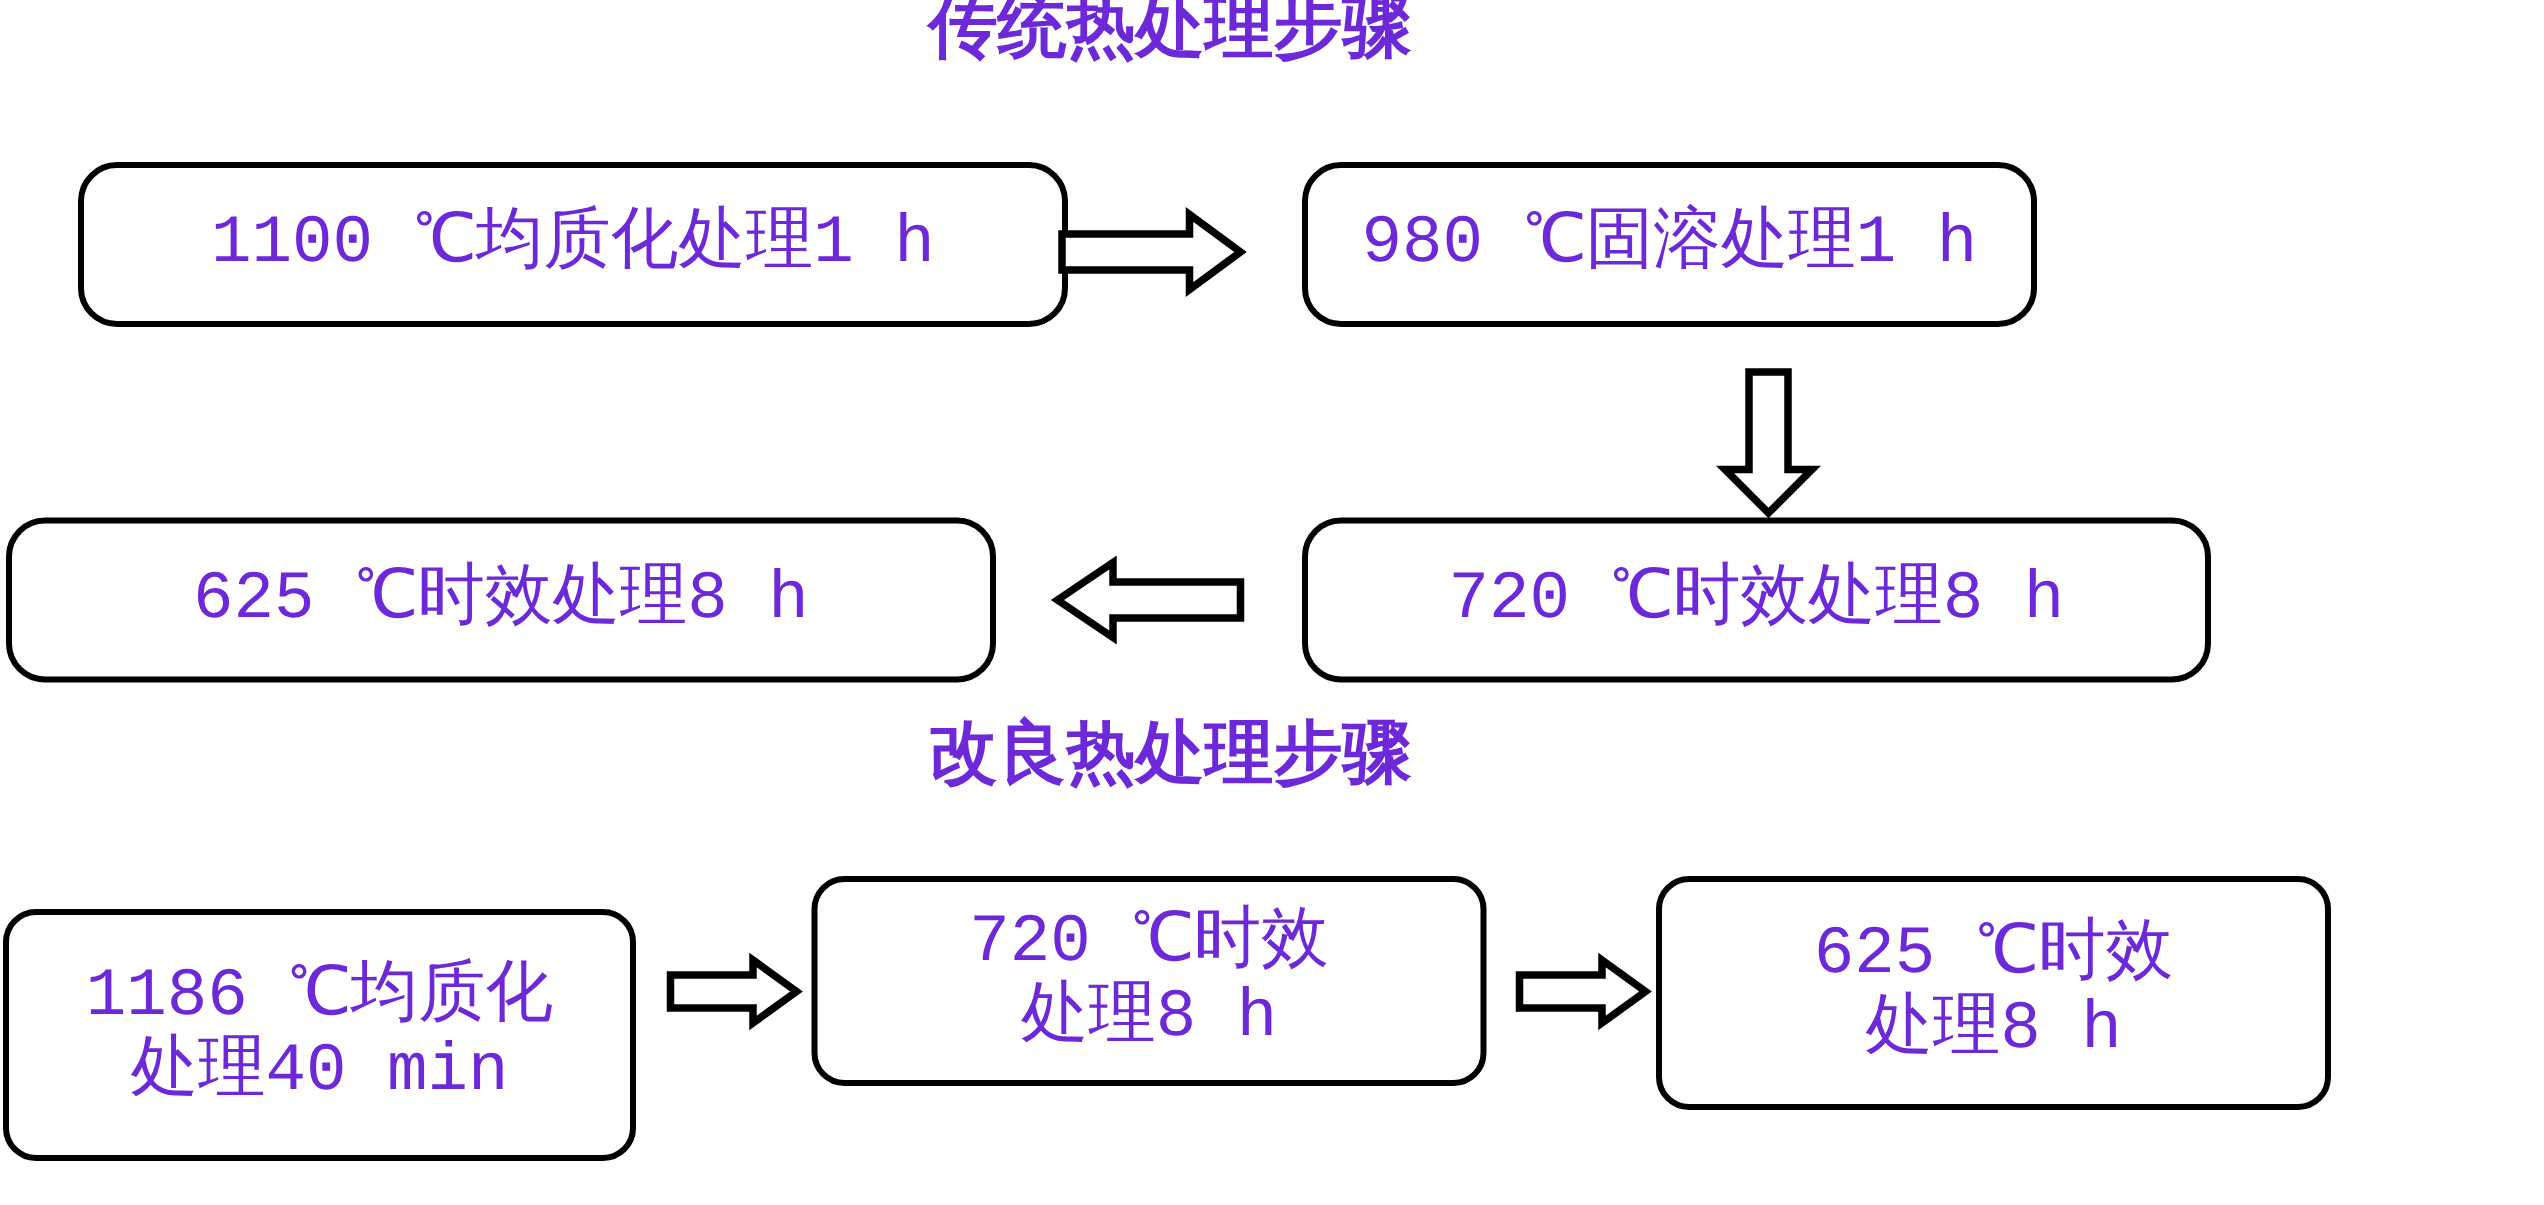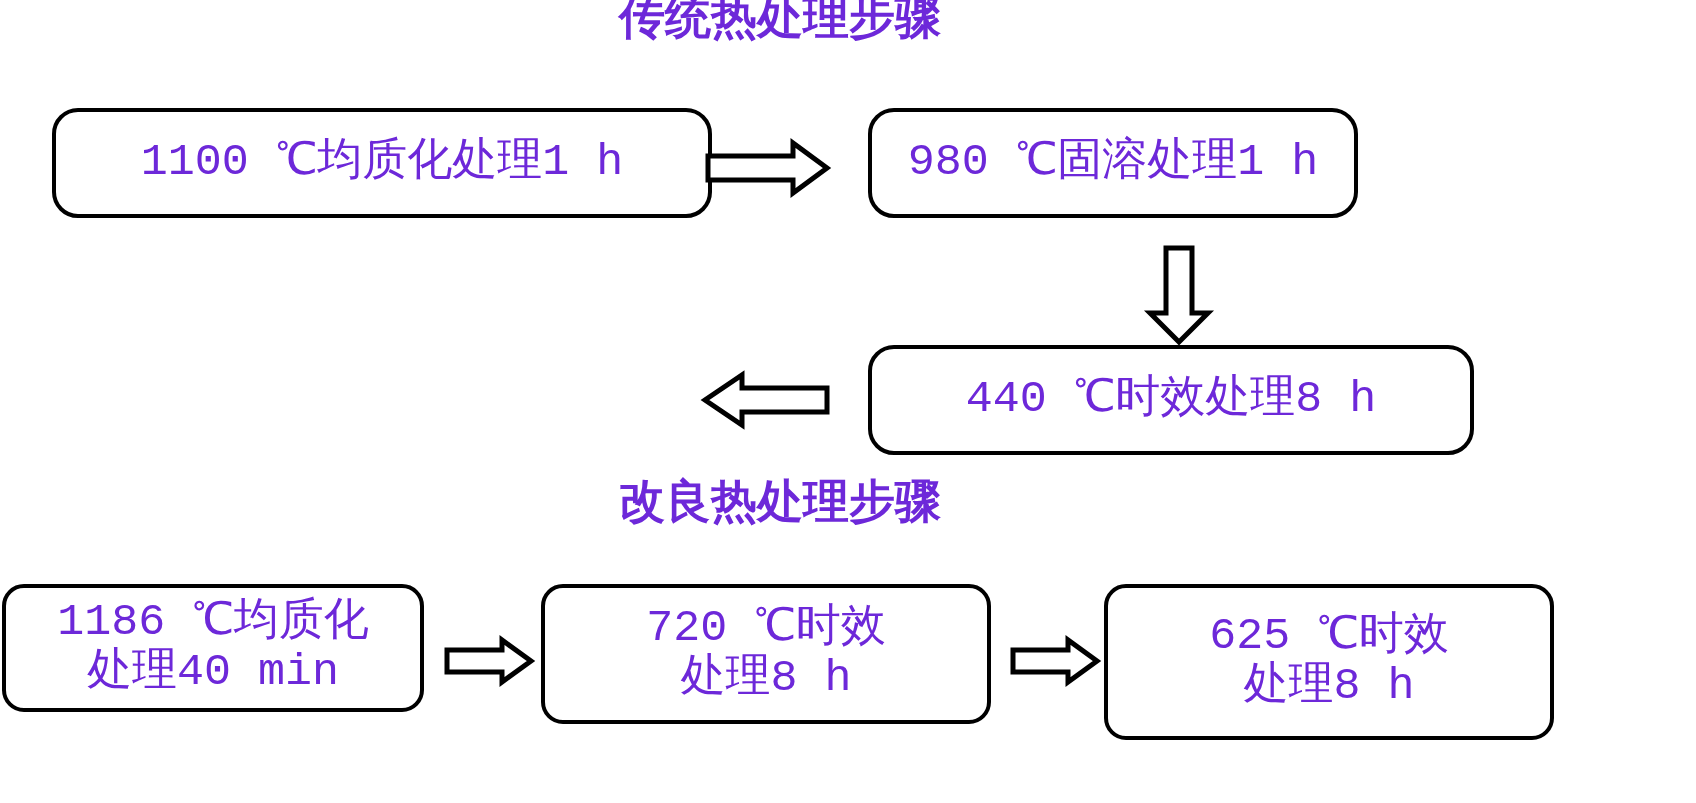--- a/index.html
+++ b/index.html
@@ -72,32 +72,33 @@
   </div>
 
   <div class="node" style="left:868px; top:108px; width:490px; height:110px;">980 ℃固溶处理1 h</div>
 
   <div class="arrow" style="left:1145px; top:245px;">
     <svg width="68" height="100" viewBox="0 0 68 100" aria-hidden="true">
       <polygon points="21,3 47,3 47,68 63,68 34,97 5,68 21,68"></polygon>
     </svg>
   </div>
 
+  <div class="node" style="left:4px; top:345px; width:660px; height:110px;">625 ℃时效处理8 h</div>
 
   <div class="arrow" style="left:700px; top:372px;">
     <svg width="130" height="56" viewBox="0 0 130 56" aria-hidden="true">
       <polygon points="127,16 42,16 42,3 5,28 42,53 42,40 127,40"></polygon>
     </svg>
   </div>
 
-  <div class="node" style="left:868px; top:345px; width:606px; height:110px;">440 ℃时效处理8 h</div>
+  <div class="node" style="left:868px; top:345px; width:606px; height:110px;">720 ℃时效处理8 h</div>
 
   <div class="section-title" style="left:0px; top:482px; width:1560px;">改良热处理步骤</div>
 
-  <div class="node" style="left:2px; top:584px; width:422px; height:128px; border-radius:22px;">1186 ℃均质化
+  <div class="node" style="left:2px; top:606px; width:422px; height:168px; border-radius:22px;">1186 ℃均质化
 处理40 min</div>
 
   <div class="arrow" style="left:444px; top:637px;">
     <svg width="90" height="48" viewBox="0 0 90 48" aria-hidden="true">
       <polygon points="3,13 58,13 58,3 87,24 58,45 58,35 3,35"></polygon>
     </svg>
   </div>
 
   <div class="node" style="left:541px; top:584px; width:450px; height:140px; border-radius:22px;">720 ℃时效
 处理8 h</div>

